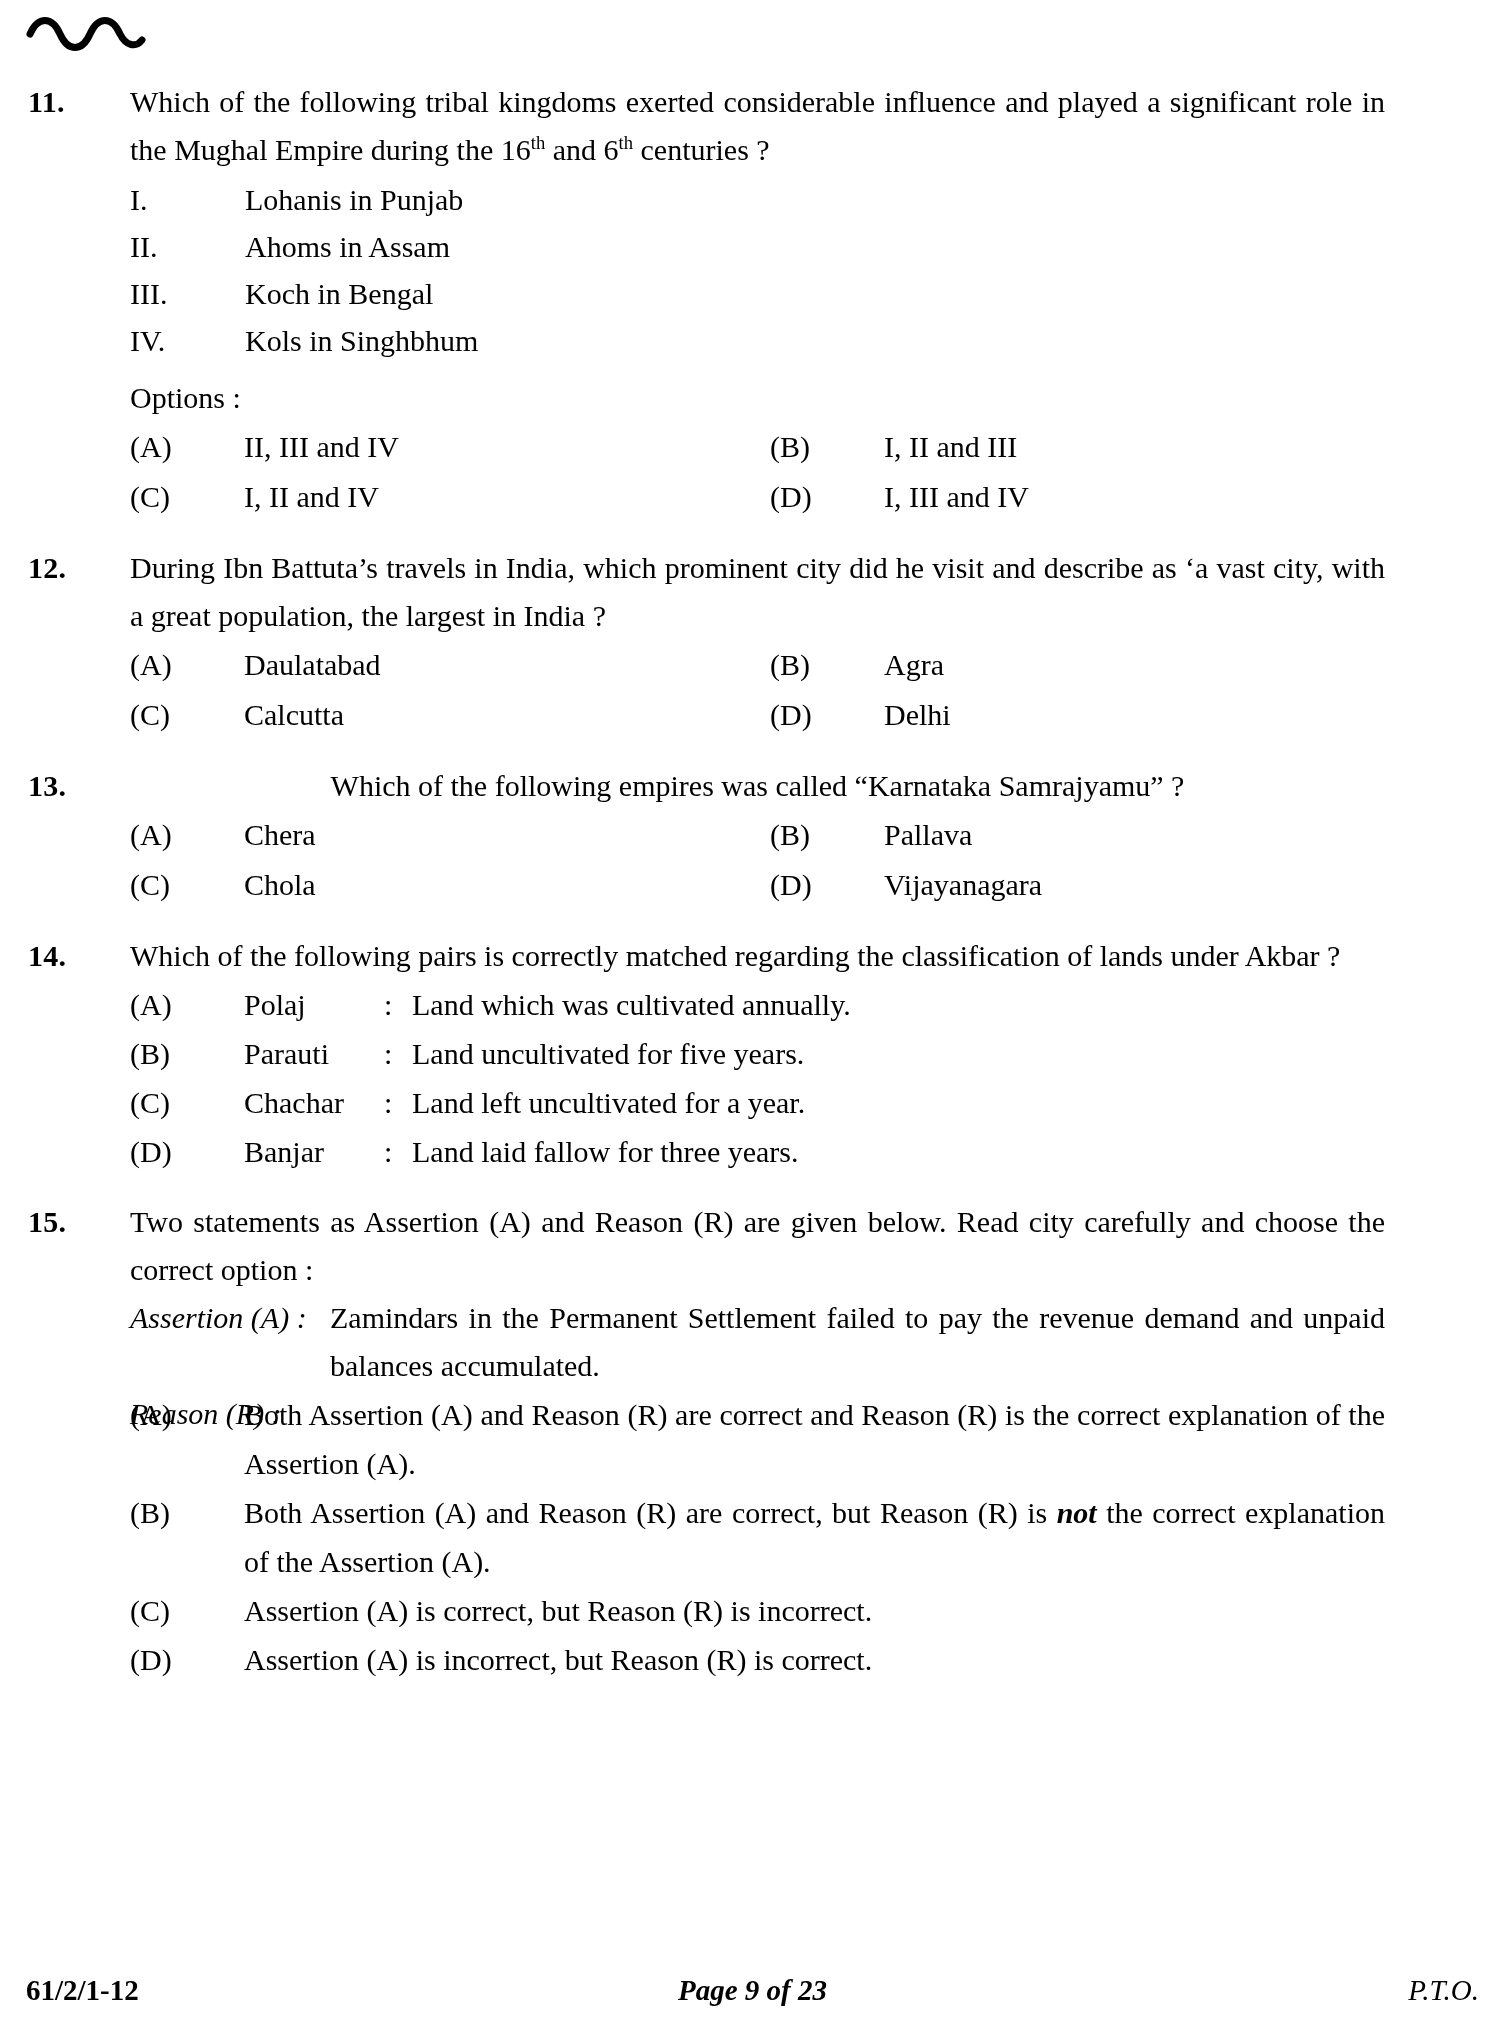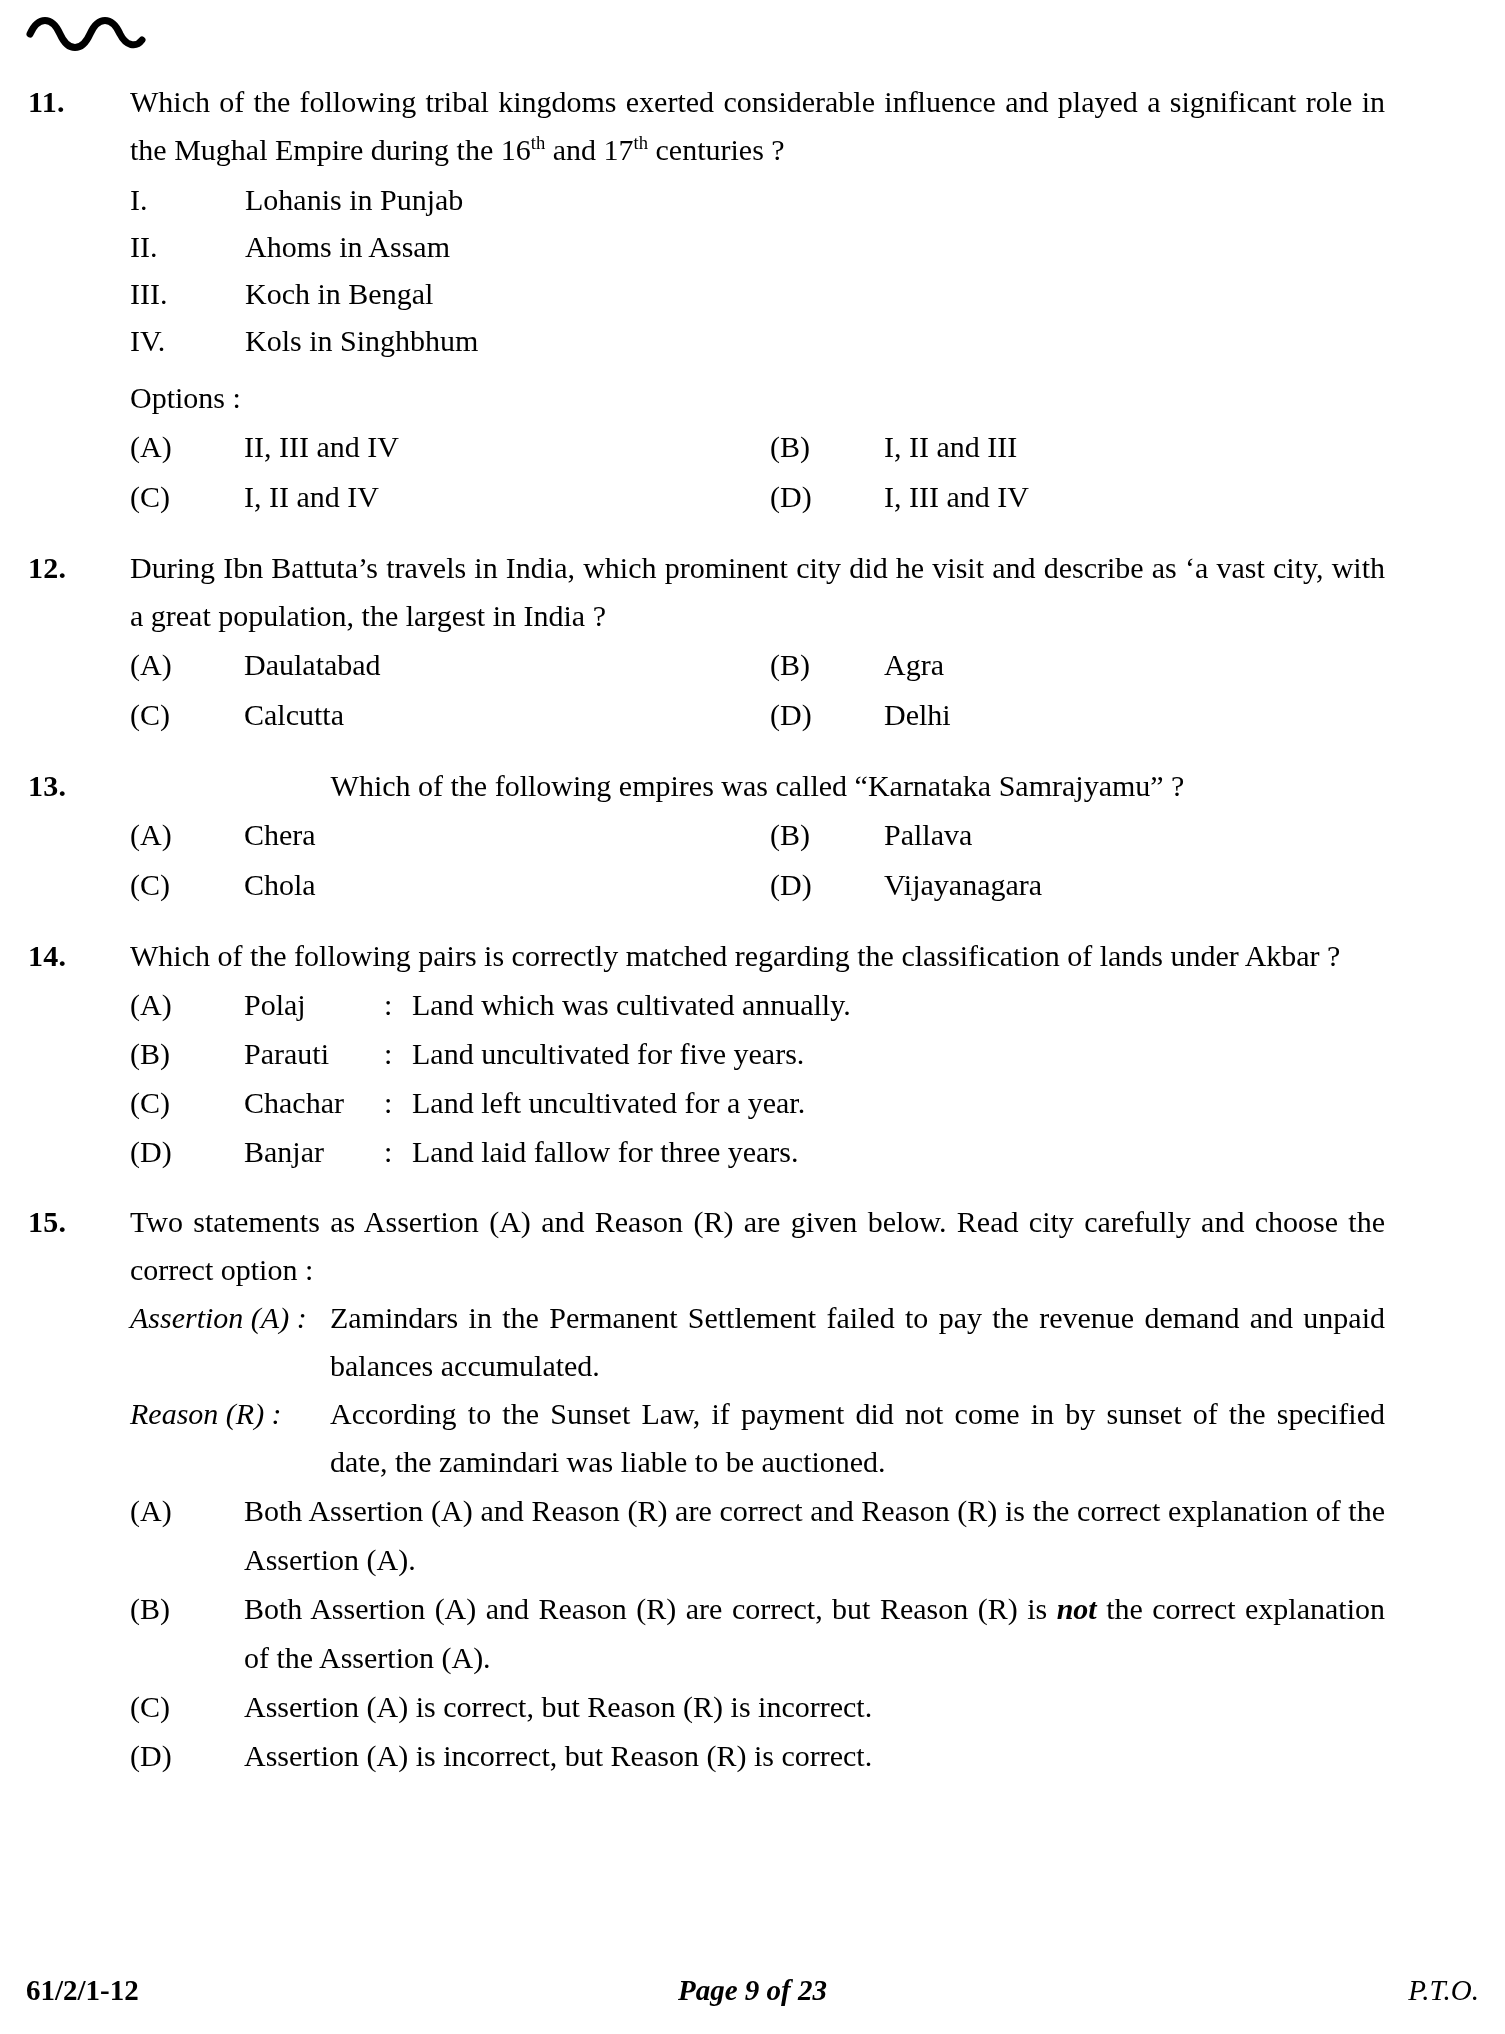--- a/index.html
+++ b/index.html
@@ -227,21 +227,21 @@
   <div class="squiggle">
     <svg width="120" height="46" viewBox="0 0 120 46" xmlns="http://www.w3.org/2000/svg">
       <path d="M4,26 C12,8 26,8 34,26 C42,44 56,44 64,26 C72,8 86,8 94,26 C100,38 110,40 116,32" fill="none" stroke="#000000" stroke-width="7" stroke-linecap="round"></path>
     </svg>
   </div>
 
   <div class="content">
 
     <div class="q">
       <div class="qnum">11.</div>
-      <div class="stem"><span>Which of the following tribal kingdoms exerted considerable influence and played a significant role in the Mughal Empire during the 16</span><sup>th</sup><span> and 17</span><sup>th</sup><span> centuries ?</span></div>
+      <div class="stem"><span>Which of the following tribal kingdoms exerted considerable influence and played a significant role in the Mughal Empire during the 16</span><sup>th</sup><span> and 6</span><sup>th</sup><span> centuries ?</span></div>
 
       <div class="romanlist">
         <div class="romanrow">
           <span class="rlabel">I.</span>
           <span>Lohanis in Punjab</span>
         </div>
         <div class="romanrow">
           <span class="rlabel">II.</span>
           <span>Ahoms in Assam</span>
         </div>
@@ -360,21 +360,20 @@
     <div class="q">
       <div class="qnum">15.</div>
       <div class="stem">Two statements as Assertion (A) and Reason (R) are given below. Read city carefully and choose the correct option :</div>
 
       <div class="arrow">
         <span class="arlabel">Assertion (A) :</span>
         <span class="artext">Zamindars in the Permanent Settlement failed to pay the revenue demand and unpaid balances accumulated.</span>
       </div>
       <div class="arrow">
         <span class="arlabel">Reason (R) :</span>
-        <span class="artext">According to the Sunset Law, if payment did not come in by sunset of the specified date, the zamindari was liable to be auctioned.</span>
       </div>
 
       <div class="optrow1">
         <span class="olabel">(A)</span>
         <span class="otext just">Both Assertion (A) and Reason (R) are correct and Reason (R) is the correct explanation of the Assertion (A).</span>
       </div>
       <div class="optrow1">
         <span class="olabel">(B)</span>
         <span class="otext just"><span>Both Assertion (A) and Reason (R) are correct, but Reason (R) is </span><b class="boldital">not</b><span> the correct explanation of the Assertion (A).</span></span>
       </div>

